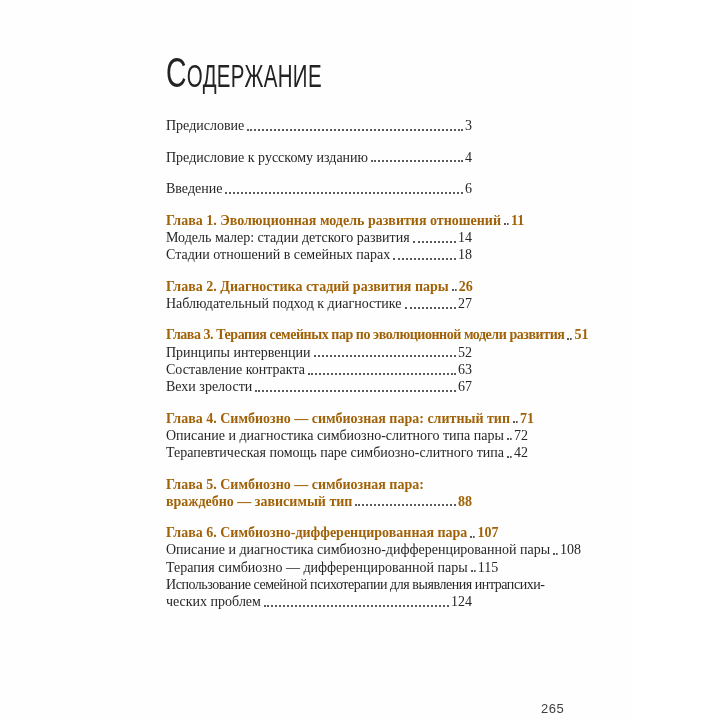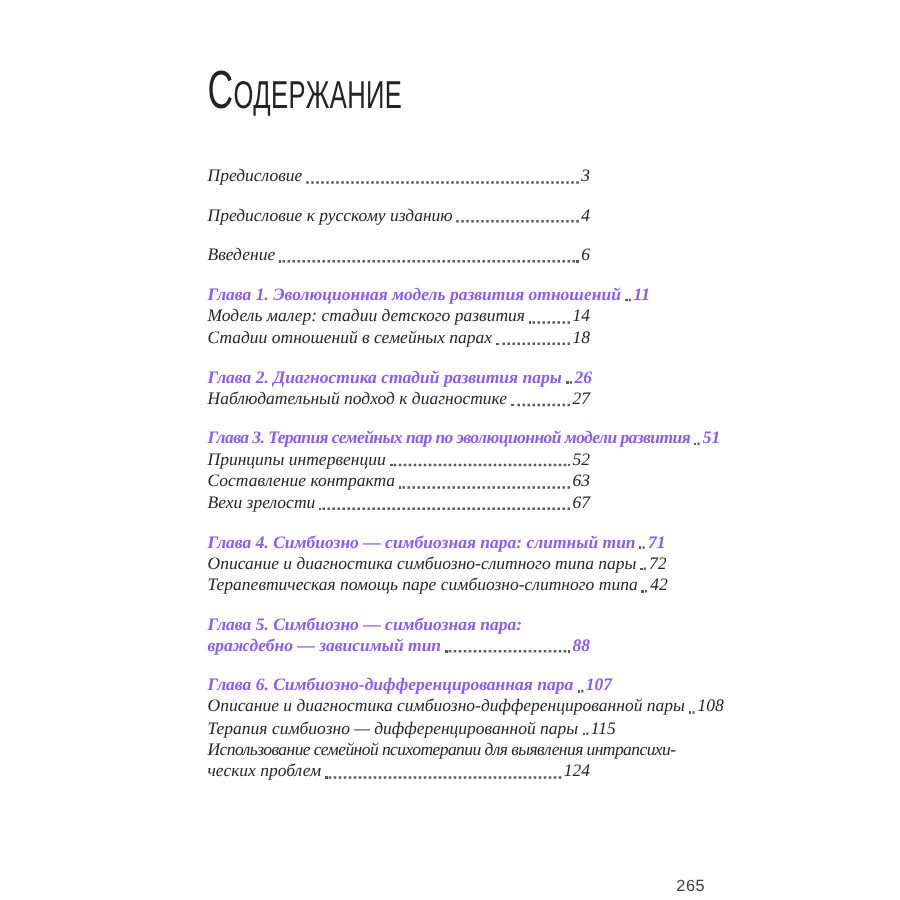--- a/index.html
+++ b/index.html
@@ -32,36 +32,35 @@
     letter-spacing: 0.5px;
     color: #232323;
     transform: scaleX(0.66);
     transform-origin: 0 50%;
     white-space: nowrap;
   }
   .title::first-letter {
     font-size: 43px;
   }
   .toc {
-    margin-top: 40px;
-    font-style: italic;
+    margin-top: 24px;
   }
   .row {
     display: flex;
     align-items: flex-end;
     font-size: 14px;
     line-height: 17.2px;
     height: 17.2px;
   }
   .row.group {
     margin-top: 14.4px;
   }
   .row.bold {
     font-weight: 700;
-    color: #8b5cf6;
+    color: #a16207;
     text-align: center;
   }
   .row.tight .label {
     letter-spacing: -0.45px;
   }
   .label {
     white-space: nowrap;
   }
   .dots {
     flex: 1 1 auto;

